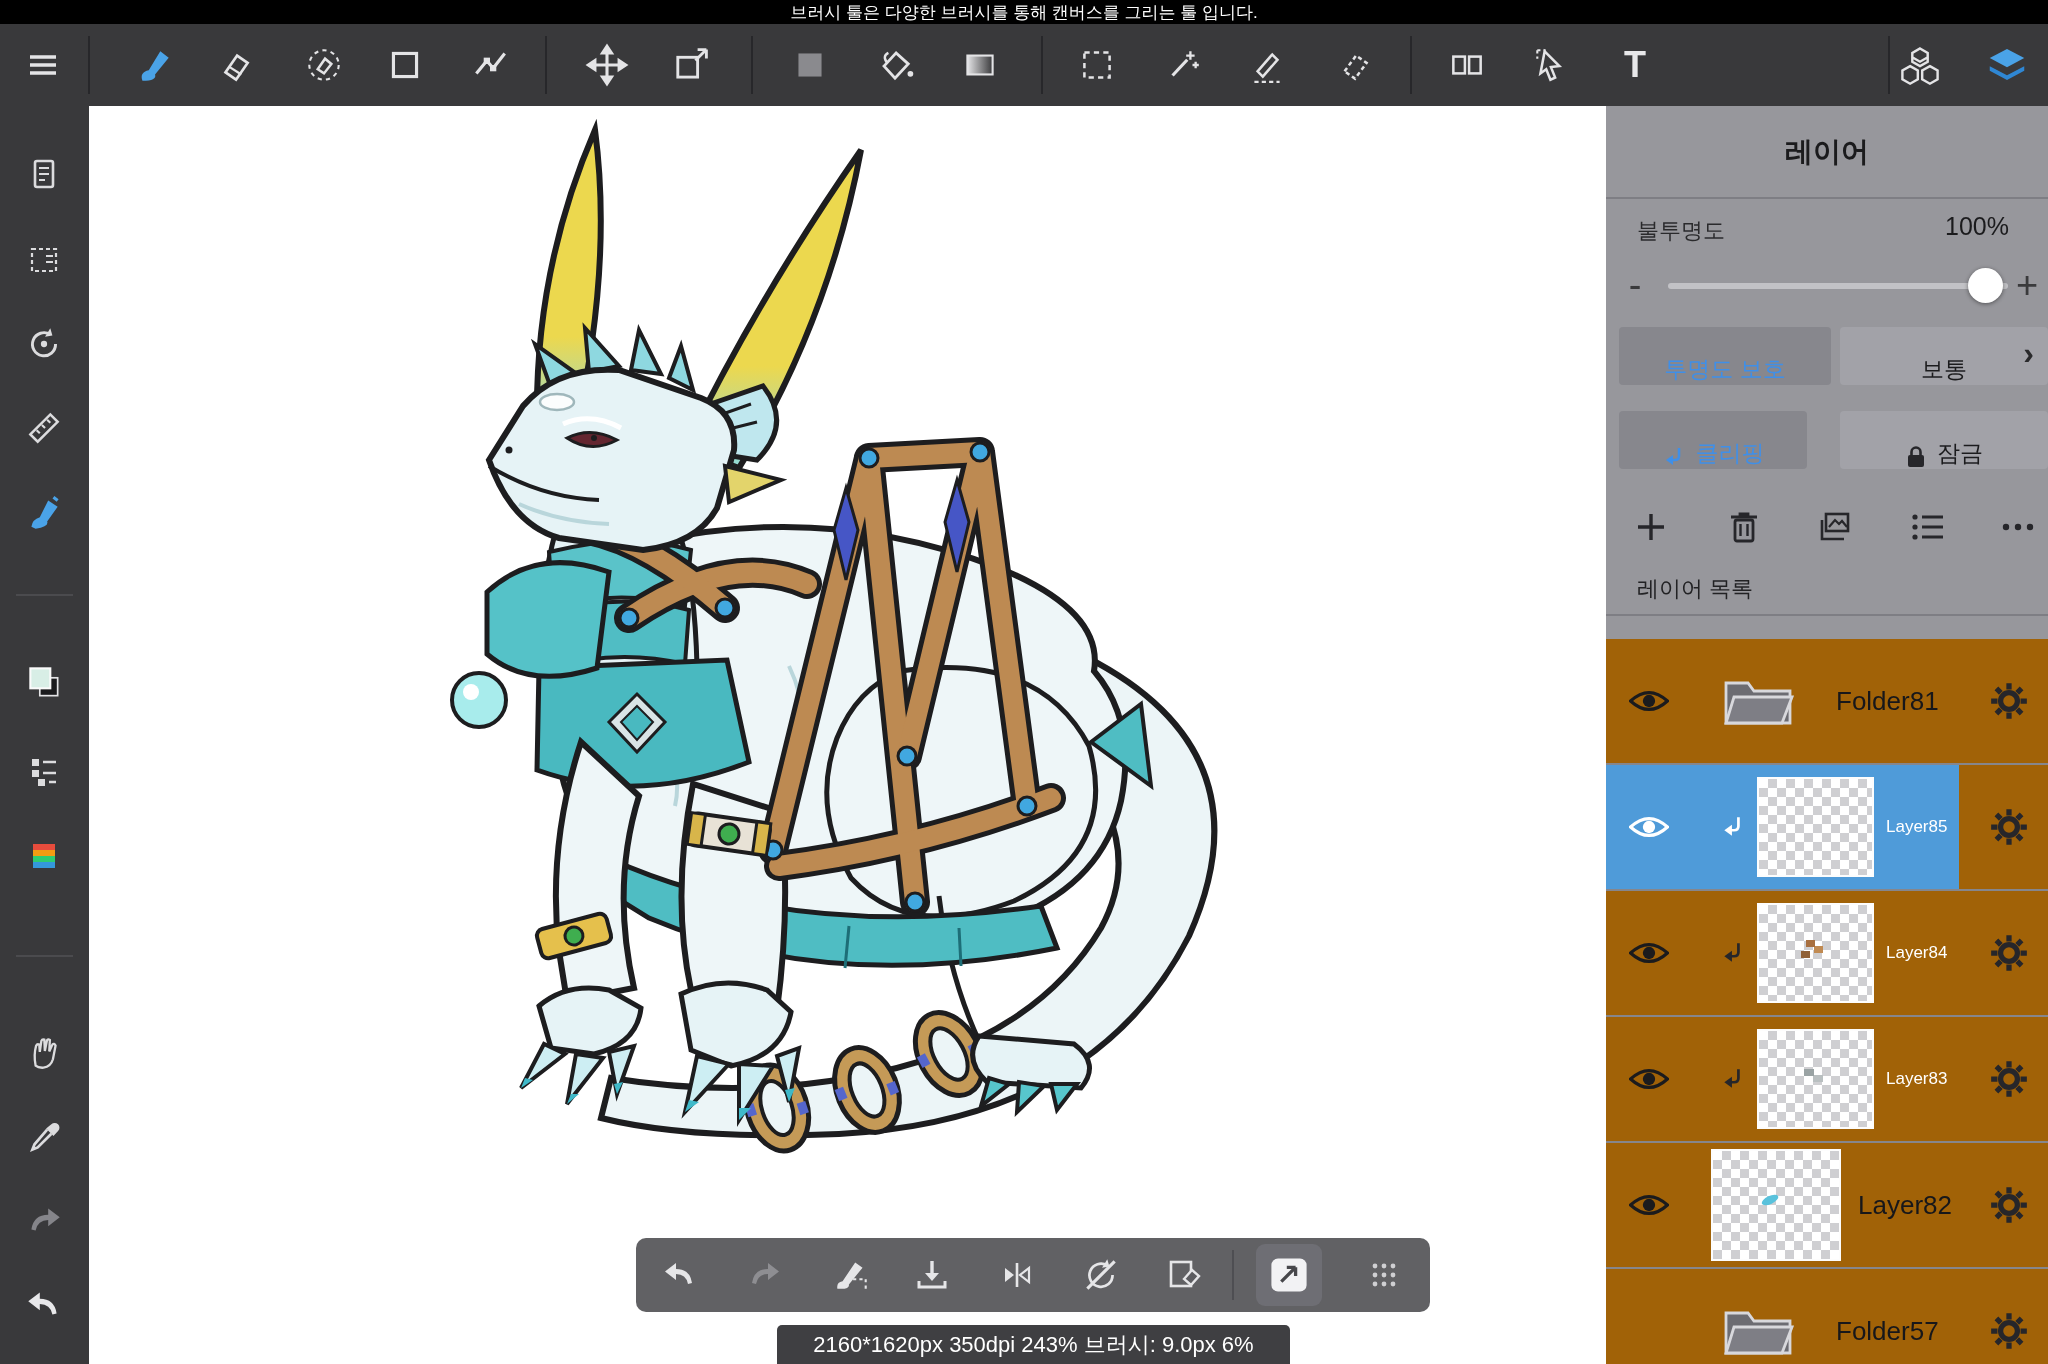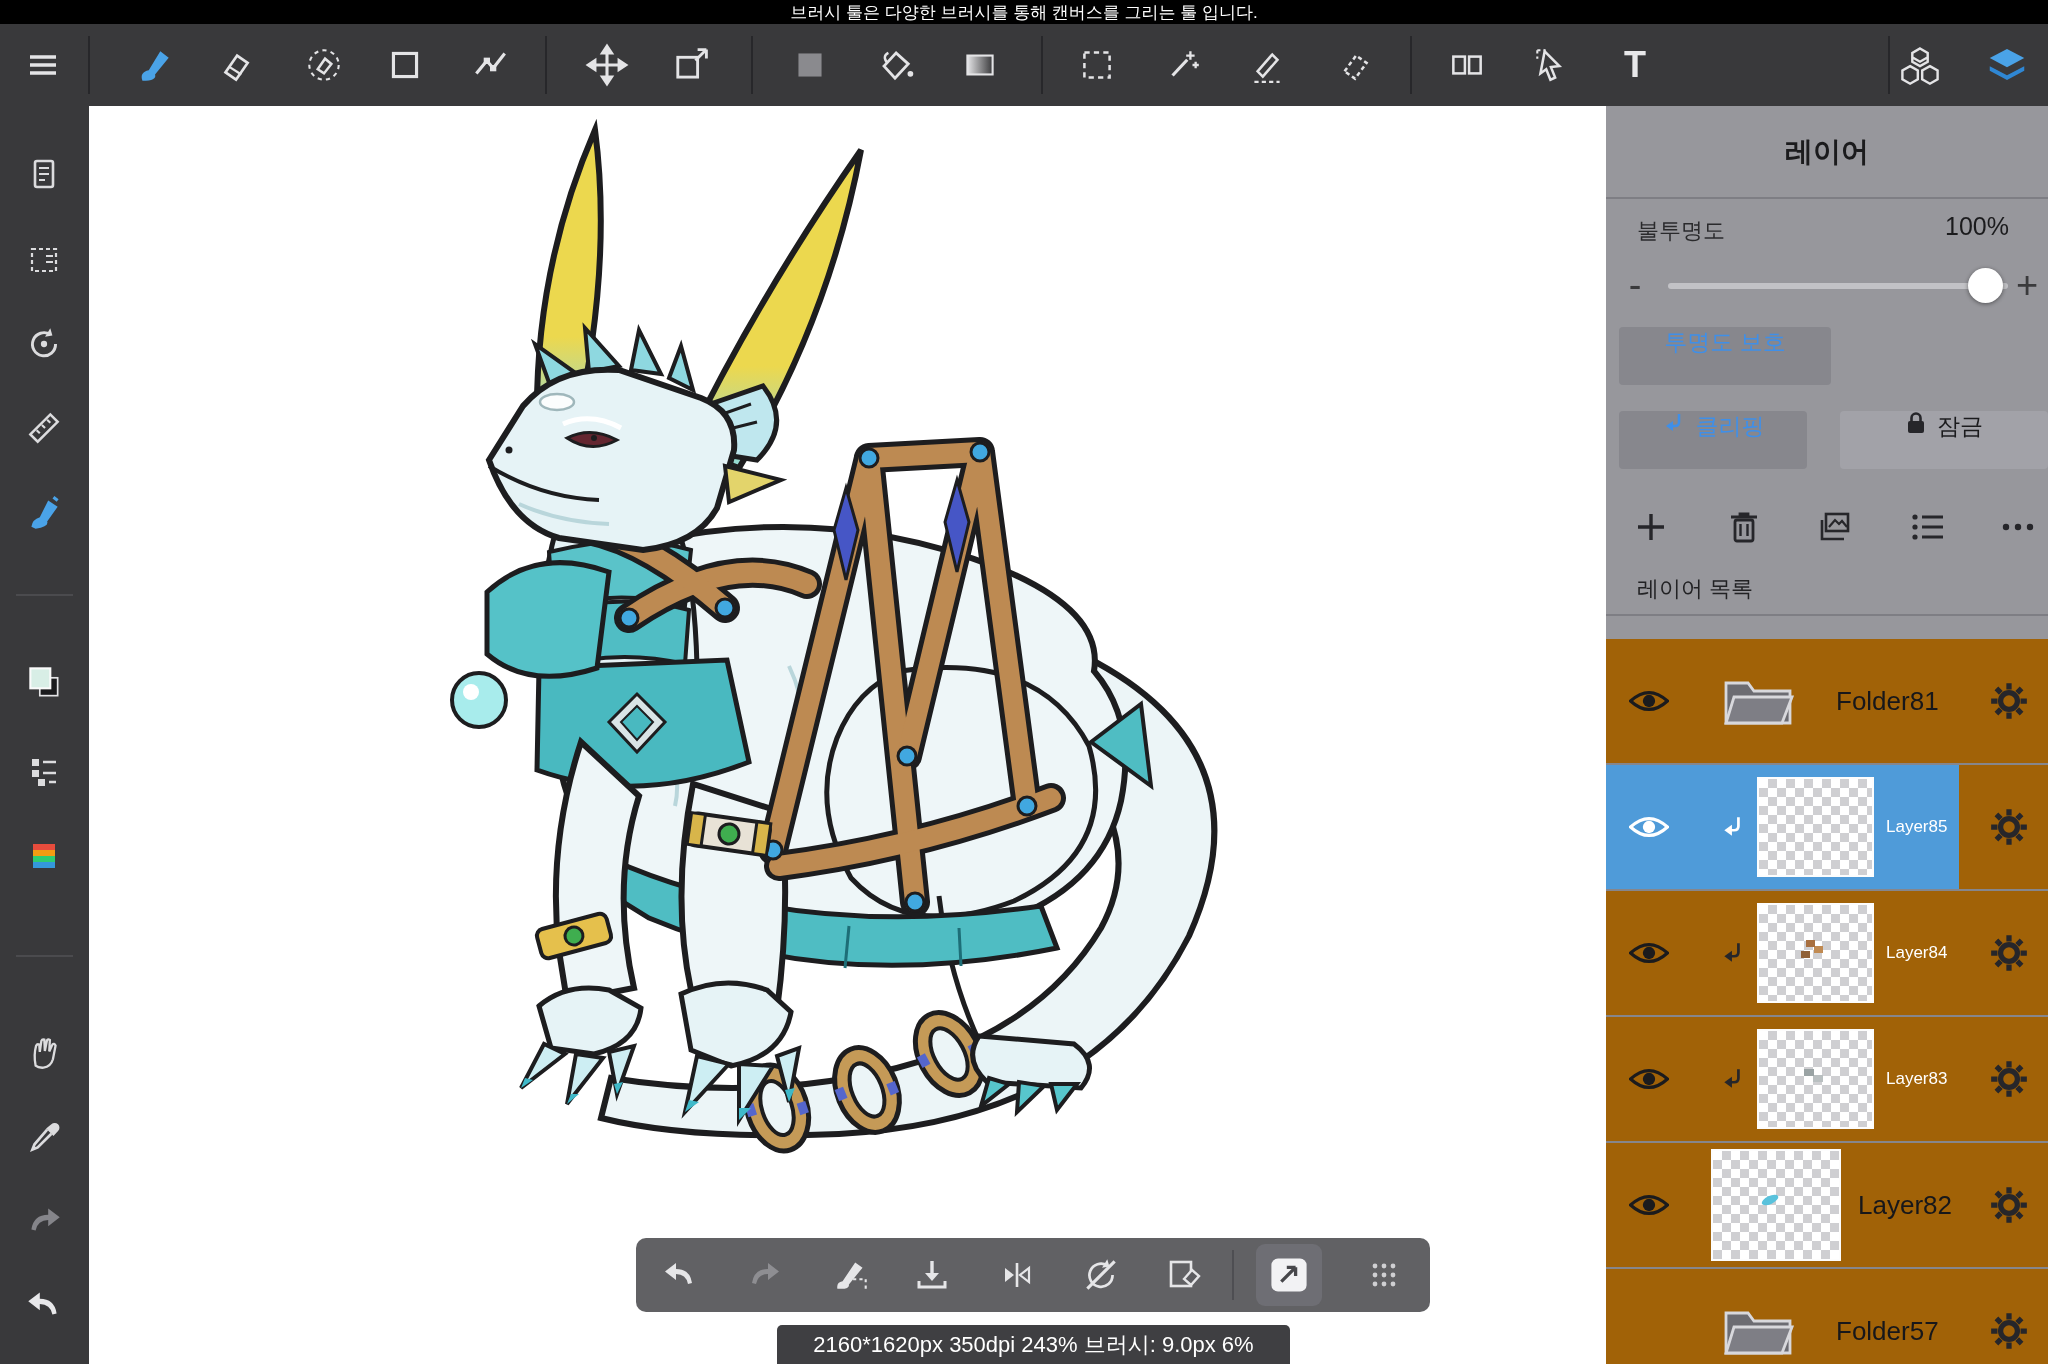--- a/index.html
+++ b/index.html
@@ -33,21 +33,21 @@
 #layers .ptitle{position:absolute;top:0;left:0;width:442px;height:93px;display:flex;align-items:center;
   justify-content:center;font-size:28px;font-weight:bold;color:#1b1b1d;border-bottom:2px solid #7e7e84}
 .op-label{position:absolute;left:31px;top:110px;font-size:22px;color:#2a2a2c}
 .op-value{position:absolute;right:39px;top:106px;font-size:25px;color:#1b1b1d}
 .op-minus,.op-plus{position:absolute;top:158px;width:34px;height:42px;font-size:38px;color:#3a3a3c;
   display:flex;align-items:center;justify-content:center}
 .op-minus{left:12px}.op-plus{left:404px}
 .op-track{position:absolute;left:62px;top:177px;width:340px;height:6px;border-radius:3px;background:#c2c2c6}
 .op-knob{position:absolute;left:362px;top:162px;width:35px;height:35px;border-radius:50%;background:#fff;
   box-shadow:0 1px 4px rgba(0,0,0,.45)}
-.pbtn{position:absolute;height:58px;border-radius:4px;display:flex;align-items:flex-start;justify-content:center;
+.pbtn{position:absolute;height:58px;border-radius:4px;display:flex;align-items:flex-end;justify-content:center;
   gap:10px;font-size:23px}
 .pbtn.dark{background:#87878d;color:#3f8fe8}
 .pbtn.light{background:#a2a2a8;color:#1b1b1d}
 #btn-alpha{left:13px;top:221px;width:212px}
 #btn-blend{left:234px;top:221px;width:208px}
 #btn-clip{left:13px;top:305px;width:188px}
 #btn-lock{left:234px;top:305px;width:208px}
 .blend-chev{position:absolute;right:14px;top:8px;font-size:32px;color:#2a2a2c;font-weight:bold}
 .ops-icon{position:absolute;top:396px;width:50px;height:50px;transform:translateX(-50%);color:#26262a;
   display:flex;align-items:center;justify-content:center}
@@ -482,20 +482,24 @@
   <div class="op-label">불투명도</div>
   <div class="op-value">100%</div>
   <div class="op-minus">-</div>
   <div class="op-track"></div>
   <div class="op-knob"></div>
   <div class="op-plus">+</div>
 
   <div class="pbtn dark" id="btn-alpha">
     <span>투명도 보호</span>
   </div>
+  <div class="pbtn light" id="btn-blend">
+    <span>보통</span>
+    <span class="blend-chev">›</span>
+  </div>
   <div class="pbtn dark" id="btn-clip">
     <svg width="24" height="24" viewBox="0 0 24 24" style="color:#3f8fe8">
         <path d="M17 3v8q0 4-4 4H9" fill="none" stroke="currentColor" stroke-width="2.5"></path>
         <path d="M11 10 L4 15 L11 20 Z" fill="currentColor"></path>
       </svg>
     <span>클리핑</span>
   </div>
   <div class="pbtn light" id="btn-lock">
     <svg width="22" height="24" viewBox="0 0 22 24">
         <rect x="3" y="10" width="16" height="12" rx="2" fill="#26262a"></rect>

